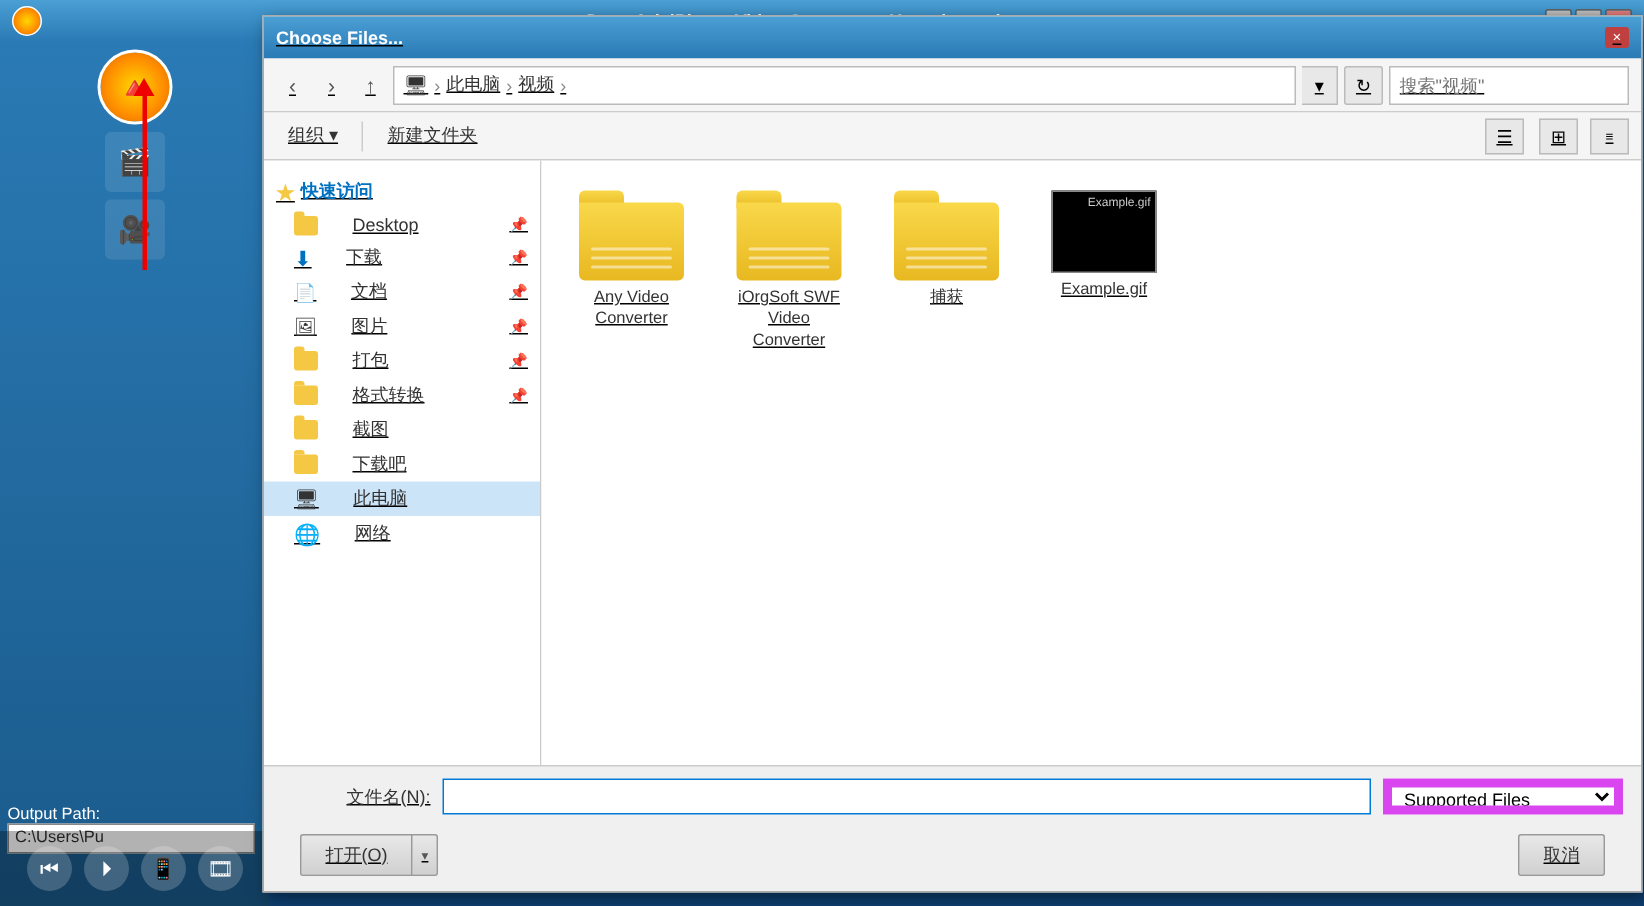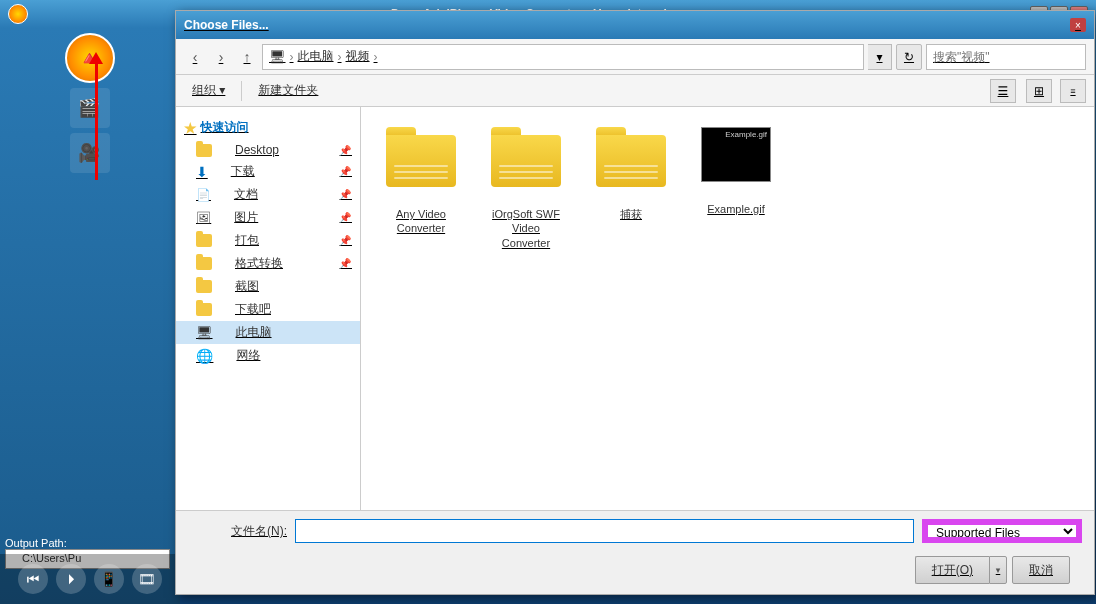--- a/index.html
+++ b/index.html
@@ -404,21 +404,21 @@
       width: 70px;
       height: 55px;
       background: #000;
       border: 1px solid #888;
     }
 
     .file-label {
       font-size: 11px;
       color: #333;
       text-align: center;
-      margin-top: 20px;
+      margin-top: 4px;
       line-height: 1.3;
       max-width: 85px;
       word-wrap: break-word;
     }
 
     
     .dialog-bottom {
       border-top: 1px solid #ccc;
       background: #f0f0f0;
       padding: 0;
@@ -452,24 +452,23 @@
       width: 160px;
       height: 24px;
       border: 6px solid #d946ef;
       background: white;
       font-size: 12px;
       padding: 0 4px;
     }
 
     .buttons-row {
       display: flex;
-      justify-content: flex-end;
+      justify-content: space-between;
       padding: 5px 24px 10px;
       gap: 5px;
-      margin-left: 20px;
     }
 
     .open-btn-group {
       display: flex;
     }
 
     .open-btn {
       height: 28px;
       padding: 0 16px;
       background: linear-gradient(180deg, #e8e8e8 0%, #d0d0d0 100%);
@@ -544,21 +543,21 @@
     .output-path {
       position: absolute;
       bottom: 35px;
       left: 5px;
       width: 165px;
       height: 20px;
       background: white;
       border: 1px solid #888;
       font-size: 11px;
       color: #333;
-      padding: 2px 16px;
+      padding: 2px 4px;
       overflow: hidden;
       white-space: nowrap;
     }
   </style>
 </head>
 <body>
 
 <div class="app-bg"></div>
 
 <div class="app-titlebar">

